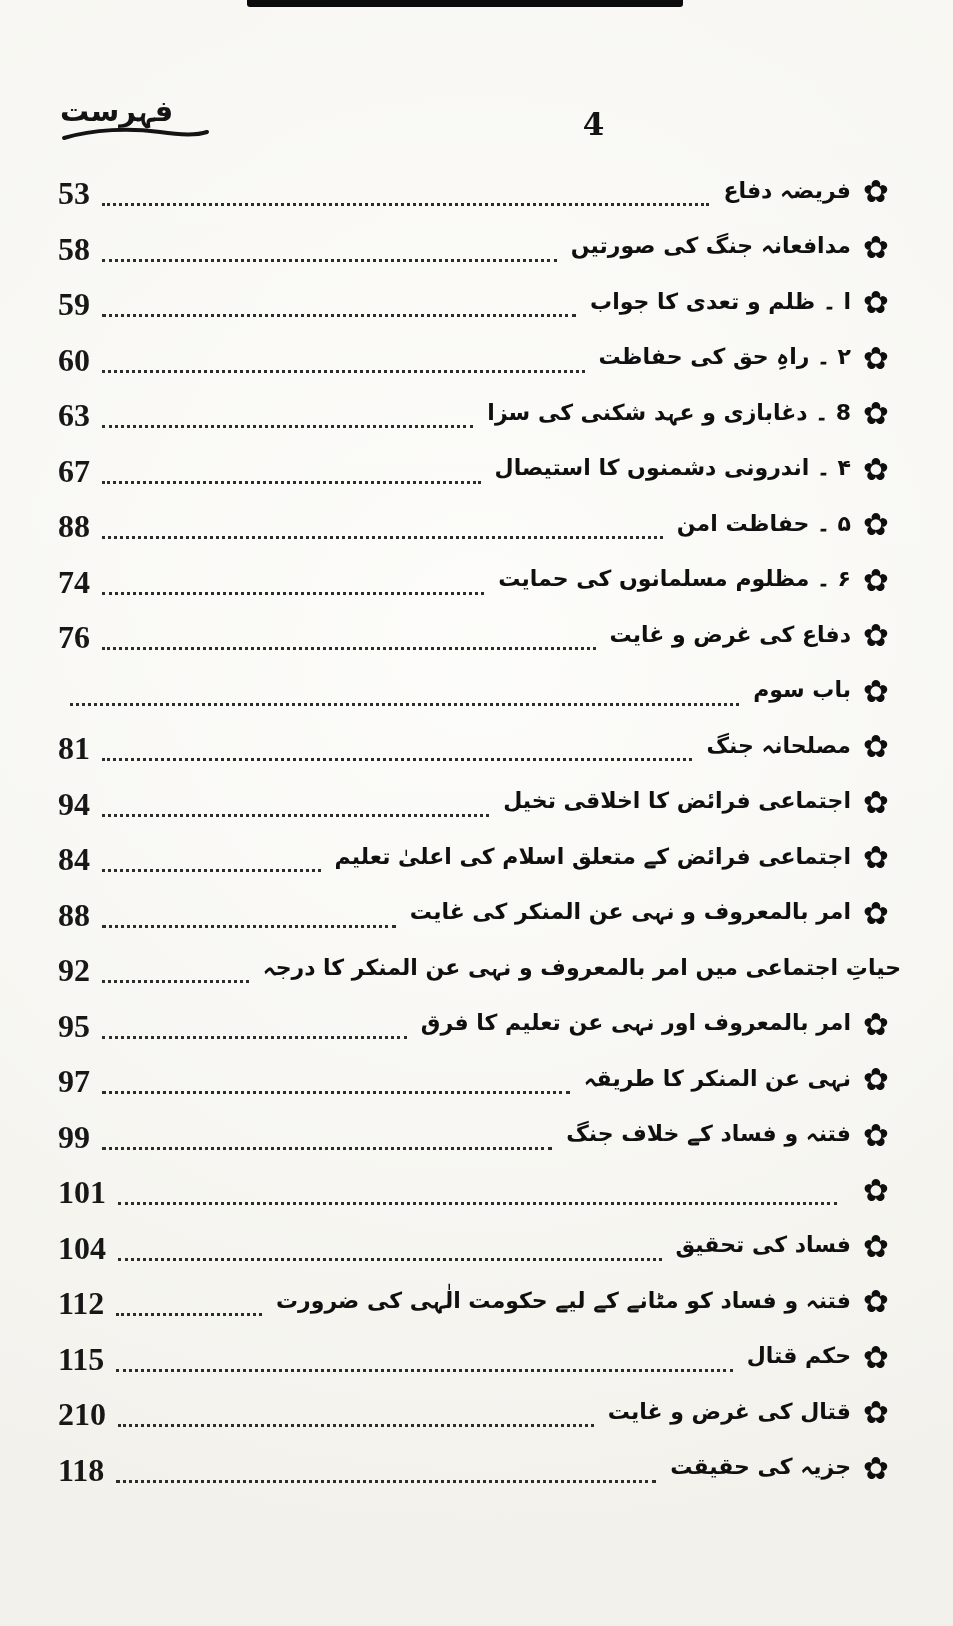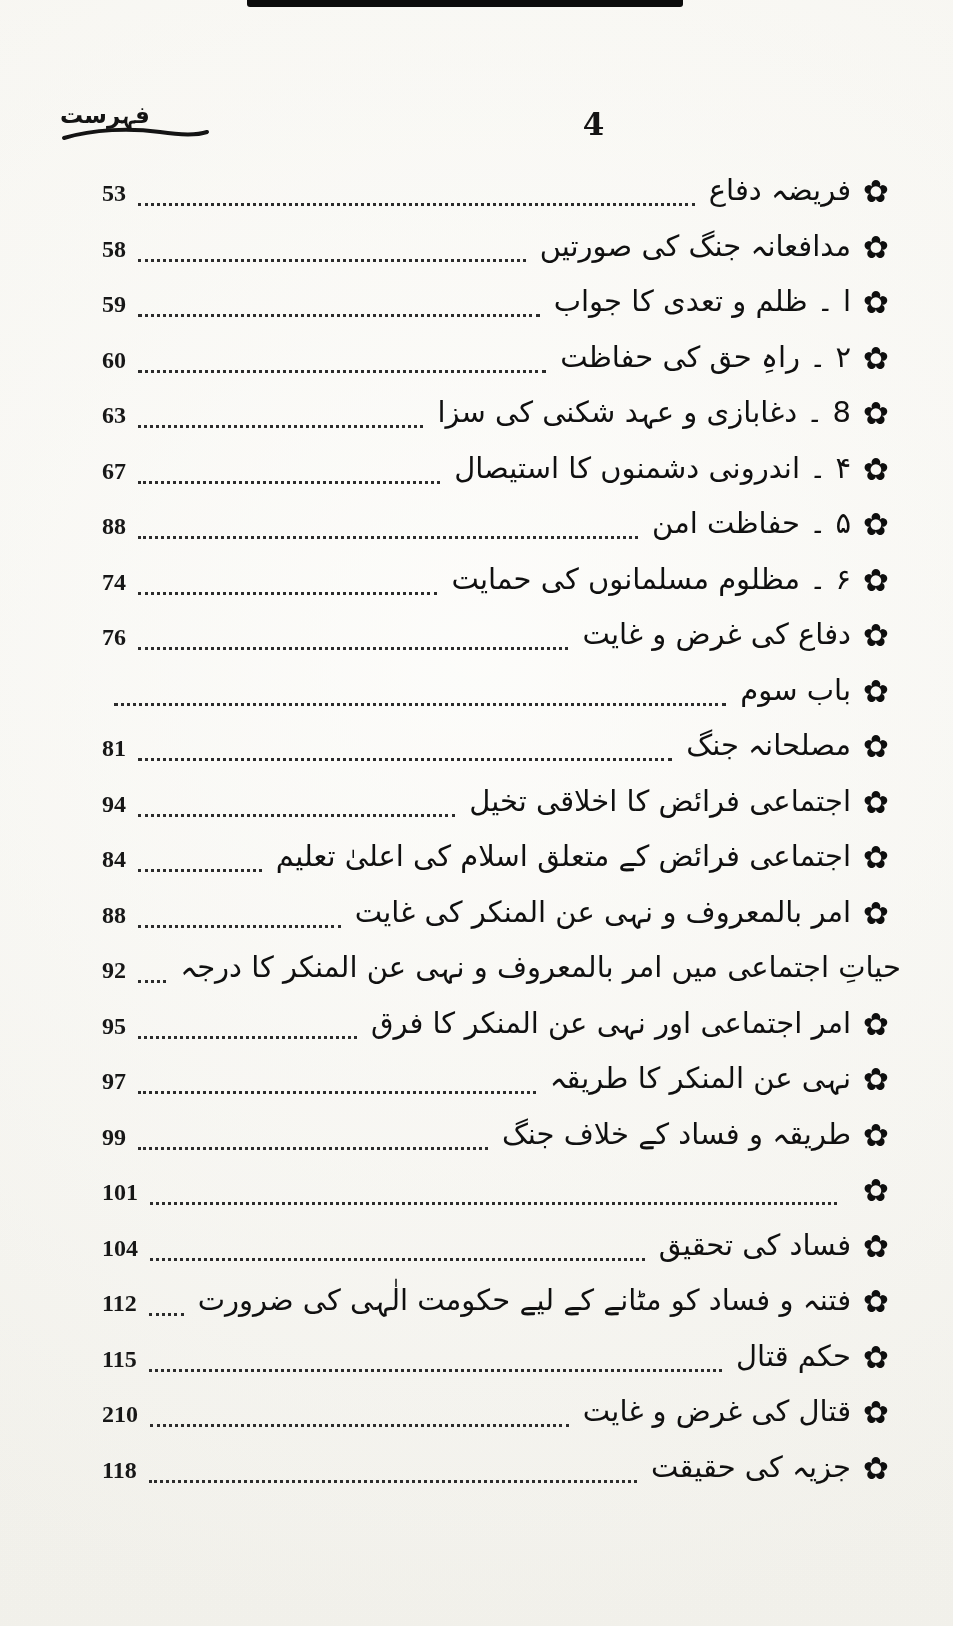--- a/index.html
+++ b/index.html
@@ -22,21 +22,21 @@
   }
   
   .header {
     display:flex; align-items:flex-end;
     padding:84px 56px 0 60px;
     height:58px; box-sizing:content-box;
   }
   .header-left { width:230px; text-align:left; }
   .section-title {
     display:inline-block;
-    font-size:23px; font-weight:700;
+    font-size:29px; font-weight:700;
     direction:rtl;
     letter-spacing:1px;
   }
   .flourish { display:block; margin-top:-2px; }
   .header-center { flex:1; text-align:center; }
   .page-number {
     font-family:"DejaVu Serif", serif;
     font-size:31px; font-weight:700;
   }
   .header-right { width:300px; text-align:right; }
@@ -47,36 +47,35 @@
   
   .toc {
     padding:24px 52px 0 58px;
   }
   .row {
     display:flex; align-items:center;
     height:55.5px;
   }
   .num {
     font-family:"Liberation Serif", serif;
-    font-size:24px; font-weight:600;
+    font-size:32px; font-weight:600;
     color:#171717;
     white-space:nowrap;
     padding-right:6px;
-    margin-left:44px;
   }
   .leader {
     flex:1 1 auto; min-width:0;
     border-bottom:3.5px dotted #2c2c2c;
     height:0;
     align-self:center;
     margin:22px 14px 0 6px;
   }
   .title {
     direction:rtl; unicode-bidi:embed;
-    font-size:29px; font-weight:400;
+    font-size:22px; font-weight:700;
     white-space:nowrap;
     color:#101010;
     line-height:1;
     padding-bottom:6px;
   }
   .icon {
     width:50px; text-align:center;
     font-size:31px; line-height:1;
     color:#0e0e0e;
     flex:0 0 auto;
@@ -205,35 +204,35 @@
     <div class="row">
       <span class="num">92</span>
       <div class="leader"></div>
       <span class="title">حیاتِ اجتماعی میں امر بالمعروف و نہی عن المنکر کا درجہ</span>
 
     </div>
 
     <div class="row">
       <span class="num">95</span>
       <div class="leader"></div>
-      <span class="title">امر اجتماعی اور نہی عن المنکر کا فرق</span>
+      <span class="title">امر بالمعروف اور نہی عن تعلیم کا فرق</span>
       <span class="icon">✿</span>
     </div>
 
     <div class="row">
       <span class="num">97</span>
       <div class="leader"></div>
       <span class="title">نہی عن المنکر کا طریقہ</span>
       <span class="icon">✿</span>
     </div>
 
     <div class="row">
       <span class="num">99</span>
       <div class="leader"></div>
-      <span class="title">طریقہ و فساد کے خلاف جنگ</span>
+      <span class="title">فتنہ و فساد کے خلاف جنگ</span>
       <span class="icon">✿</span>
     </div>
 
     <div class="row">
       <span class="num">101</span>
       <div class="leader"></div>
       <span class="icon">✿</span>
     </div>
 
     <div class="row">

